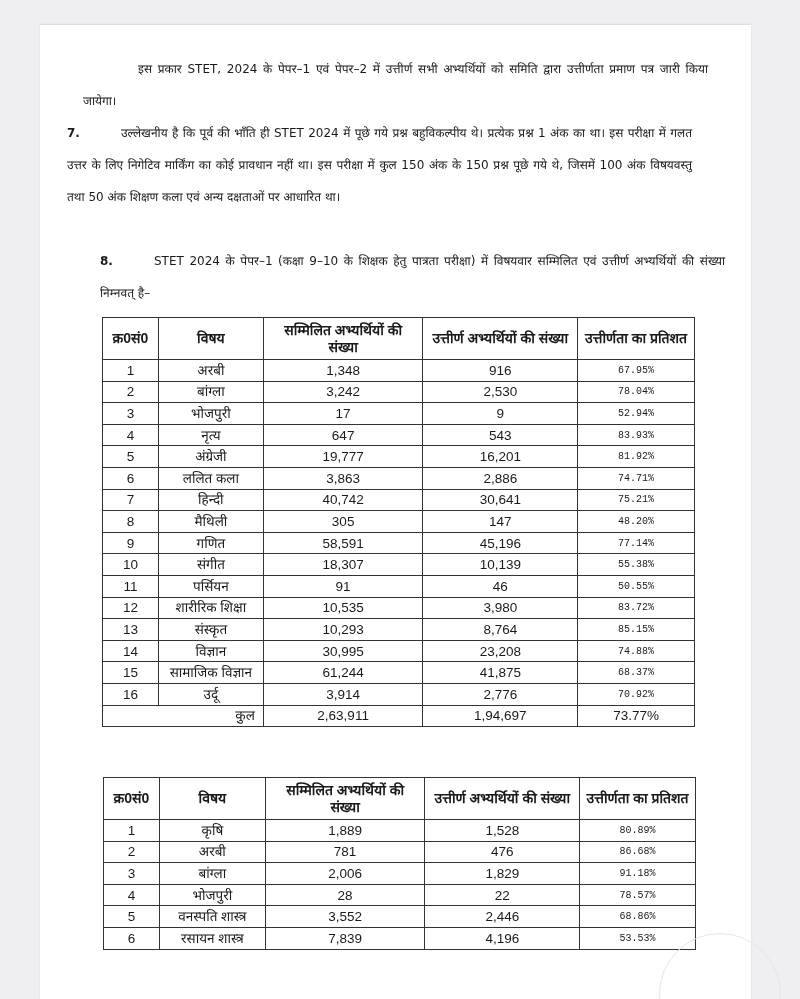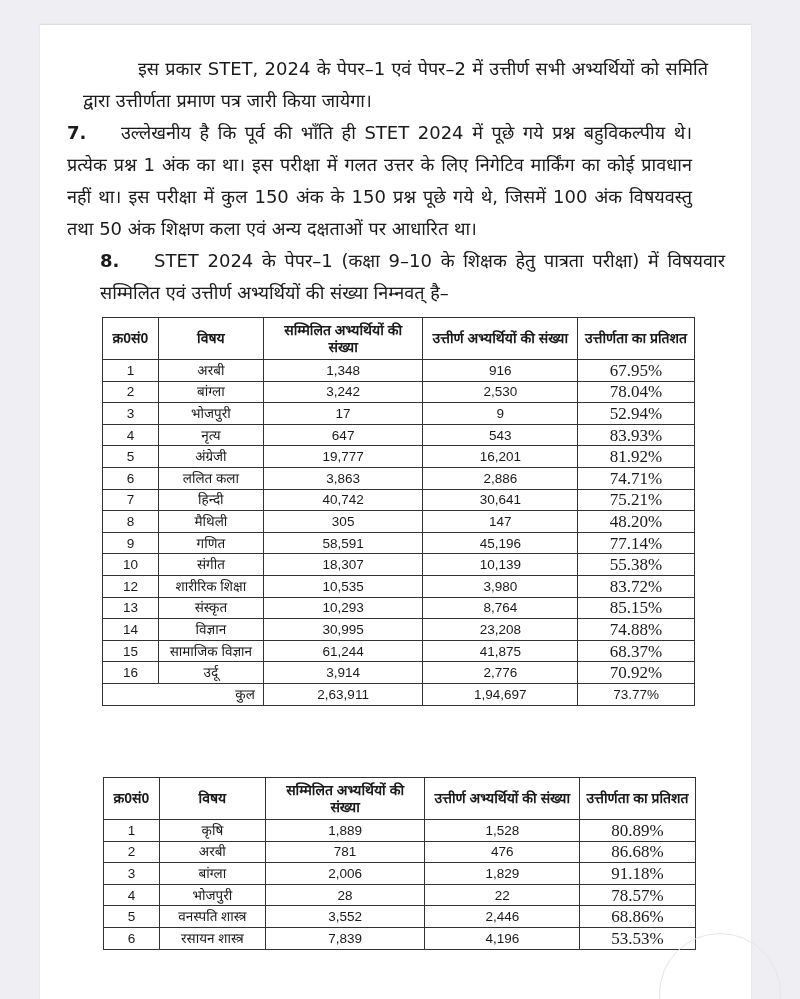--- a/index.html
+++ b/index.html
@@ -12,41 +12,41 @@
   }
   .page {
     position: absolute; left: 40px; top: 24px;
     width: 711px; height: 990px;
     background: #ffffff;
     box-shadow: 0 0 2px rgba(0,0,0,0.08);
     border-top: 1px solid #dcdce2;
   }
   .para {
     position: absolute;
-    font-size: 18px;
+    font-size: 12px;
     line-height: 32px;
     text-align: justify;
   }
   .para .num { font-weight: bold; display: inline-block; width: 54px; }
   .indent { text-indent: 55px; }
   table {
     position: absolute;
     border-collapse: collapse;
     font-size: 13.5px;
     font-family: "Liberation Sans", "DejaVu Sans", sans-serif;
   }
   th, td {
     border: 1.2px solid #333;
     text-align: center;
     padding: 0 4px;
     font-weight: normal;
   }
   th { font-size: 14px; line-height: 17px; font-weight: bold; }
   td { height: 20.6px; line-height: 19px; }
-  td.pct { font-family: Liberation Serif, serif; font-size: 17px; }
+  td.pct { font-family: Liberation Mono, monospace; font-size: 10px; }
   tr.total td { font-weight: normal; }
   tr.total td.label { text-align: right; padding-right: 8px; }
   .corner {
     position: absolute; right: -30px; bottom: -40px;
     width: 120px; height: 120px; border-radius: 50%;
     border: 1px solid #e6e6ea; background: transparent;
   }
 </style>
 </head>
 <body>
@@ -145,20 +145,27 @@
           <td class="pct">77.14%</td>
         </tr>
         <tr>
           <td>10</td>
           <td>संगीत</td>
           <td>18,307</td>
           <td>10,139</td>
           <td class="pct">55.38%</td>
         </tr>
         <tr>
+          <td>11</td>
+          <td>पर्सियन</td>
+          <td>91</td>
+          <td>46</td>
+          <td class="pct">50.55%</td>
+        </tr>
+        <tr>
           <td>12</td>
           <td>शारीरिक शिक्षा</td>
           <td>10,535</td>
           <td>3,980</td>
           <td class="pct">83.72%</td>
         </tr>
         <tr>
           <td>13</td>
           <td>संस्कृत</td>
           <td>10,293</td>

